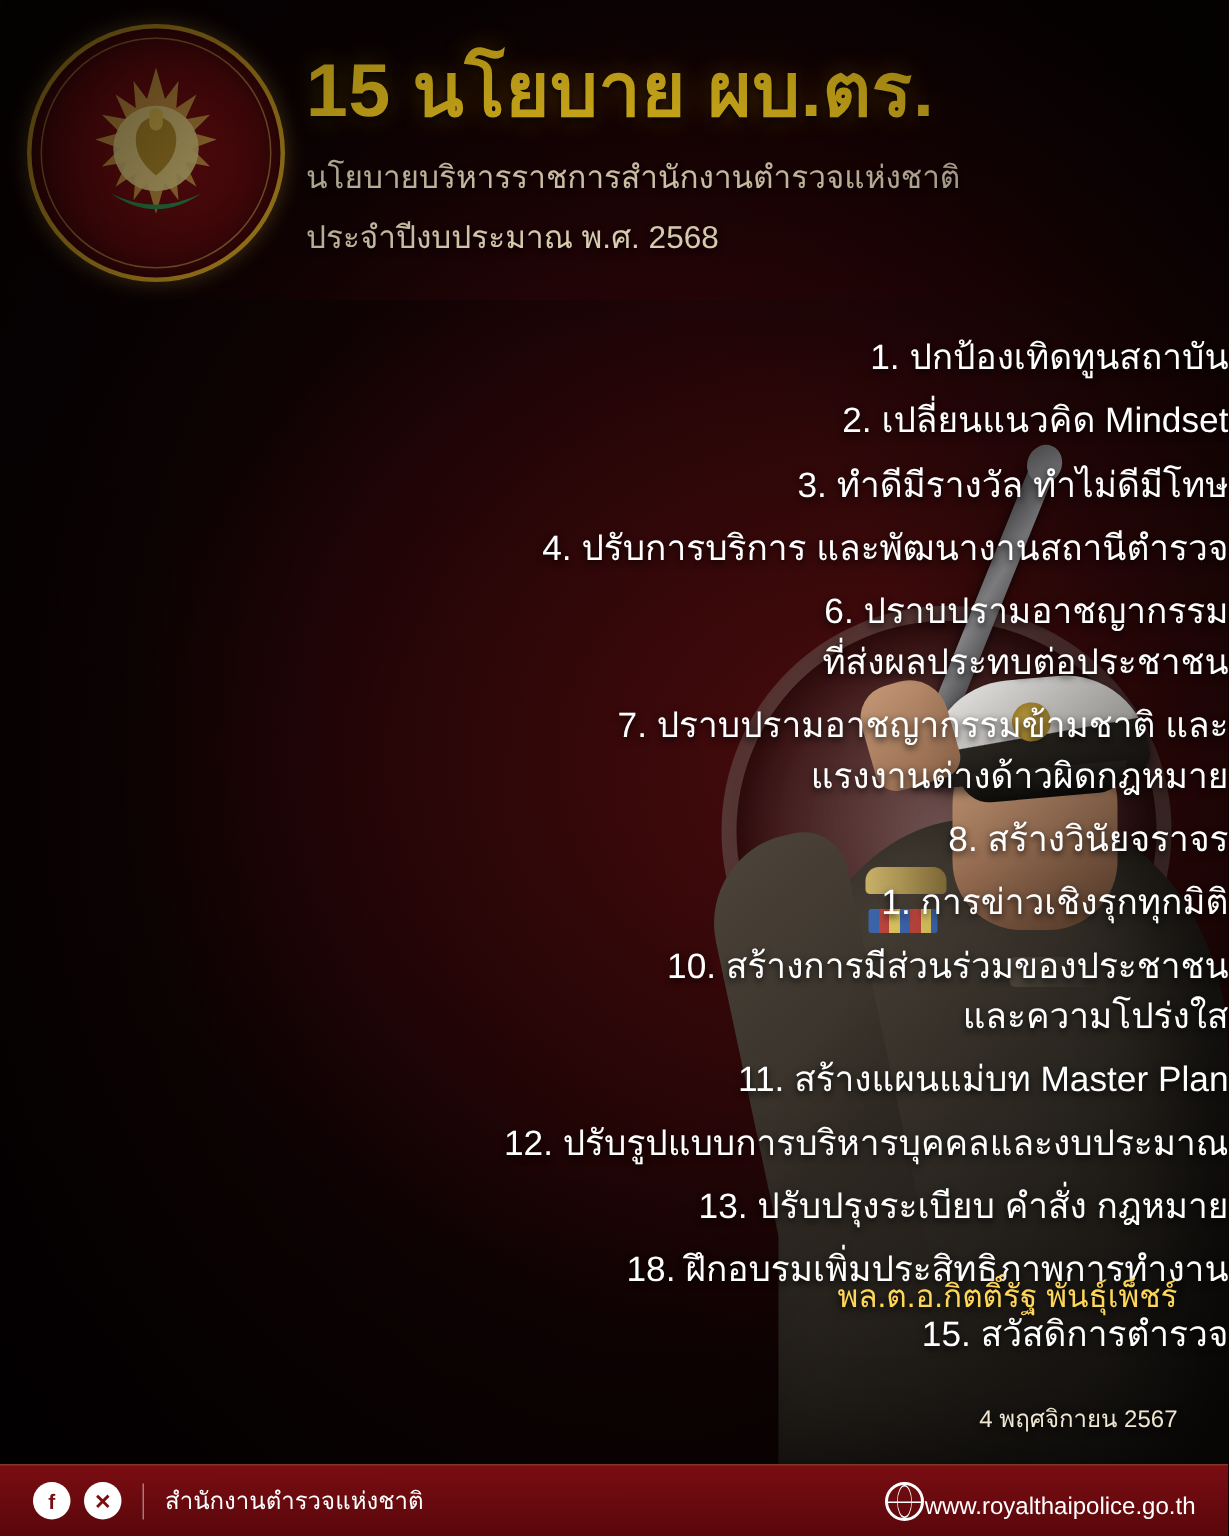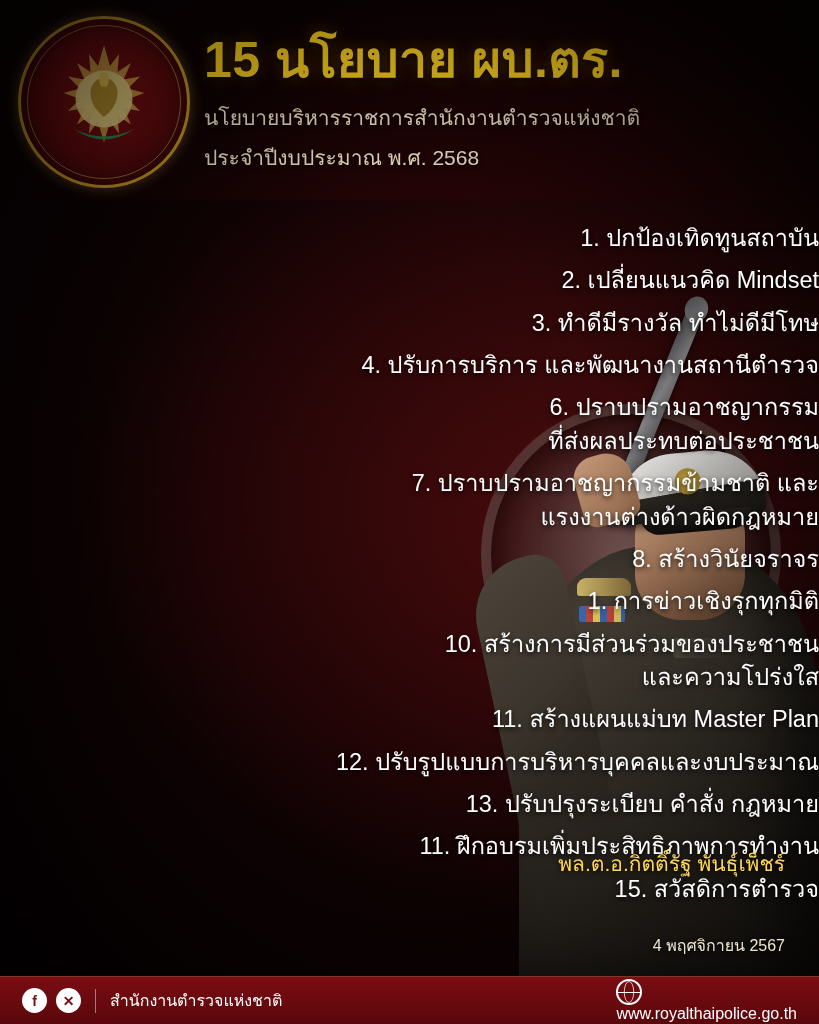--- a/index.html
+++ b/index.html
@@ -261,21 +261,21 @@
     width: 1px; height: 24px;
     background: rgba(255,255,255,.45);
     margin: 0 14px;
   }
   .footer-org {
     color: #fff;
     font-size: 16px;
   }
   .footer-right {
     margin-left: auto;
-    display: flex; align-items: flex-start;  flex-direction: column;
+    display: flex; align-items: flex-end; 
   }
   .globe {
     width: 26px; height: 26px;
     border-radius: 50%;
     border: 2px solid #fff;
     position: relative;
   }
   .globe::before, .globe::after {
     content: ""; position: absolute; inset: 0;
     border: 1px solid #fff; border-radius: 50%;
@@ -336,21 +336,21 @@
 ที่ส่งผลประทบต่อประชาชน</div>
       <div class="item indent">7. ปราบปรามอาชญากรรมข้ามชาติ และ
 แรงงานต่างด้าวผิดกฎหมาย</div>
       <div class="item indent">8. สร้างวินัยจราจร</div>
       <div class="item indent">1. การข่าวเชิงรุกทุกมิติ</div>
       <div class="item indent">10. สร้างการมีส่วนร่วมของประชาชน
 และความโปร่งใส</div>
       <div class="item">11. สร้างแผนแม่บท Master Plan</div>
       <div class="item">12. ปรับรูปแบบการบริหารบุคคลและงบประมาณ</div>
       <div class="item">13. ปรับปรุงระเบียบ คำสั่ง กฎหมาย</div>
-      <div class="item">11. ฝึกอบรมเพิ่มประสิทธิภาพการทำงาน</div>
+      <div class="item">18. ฝึกอบรมเพิ่มประสิทธิภาพการทำงาน</div>
       <div class="item">15. สวัสดิการตำรวจ</div>
     </div>
 
     <div class="signature">พล.ต.อ.กิตติ์รัฐ  พันธุ์เพ็ชร์</div>
     <div class="date">4 พฤศจิกายน 2567</div>
   </div>
 
   <div class="vignette"></div>
 
   <div class="footer">

